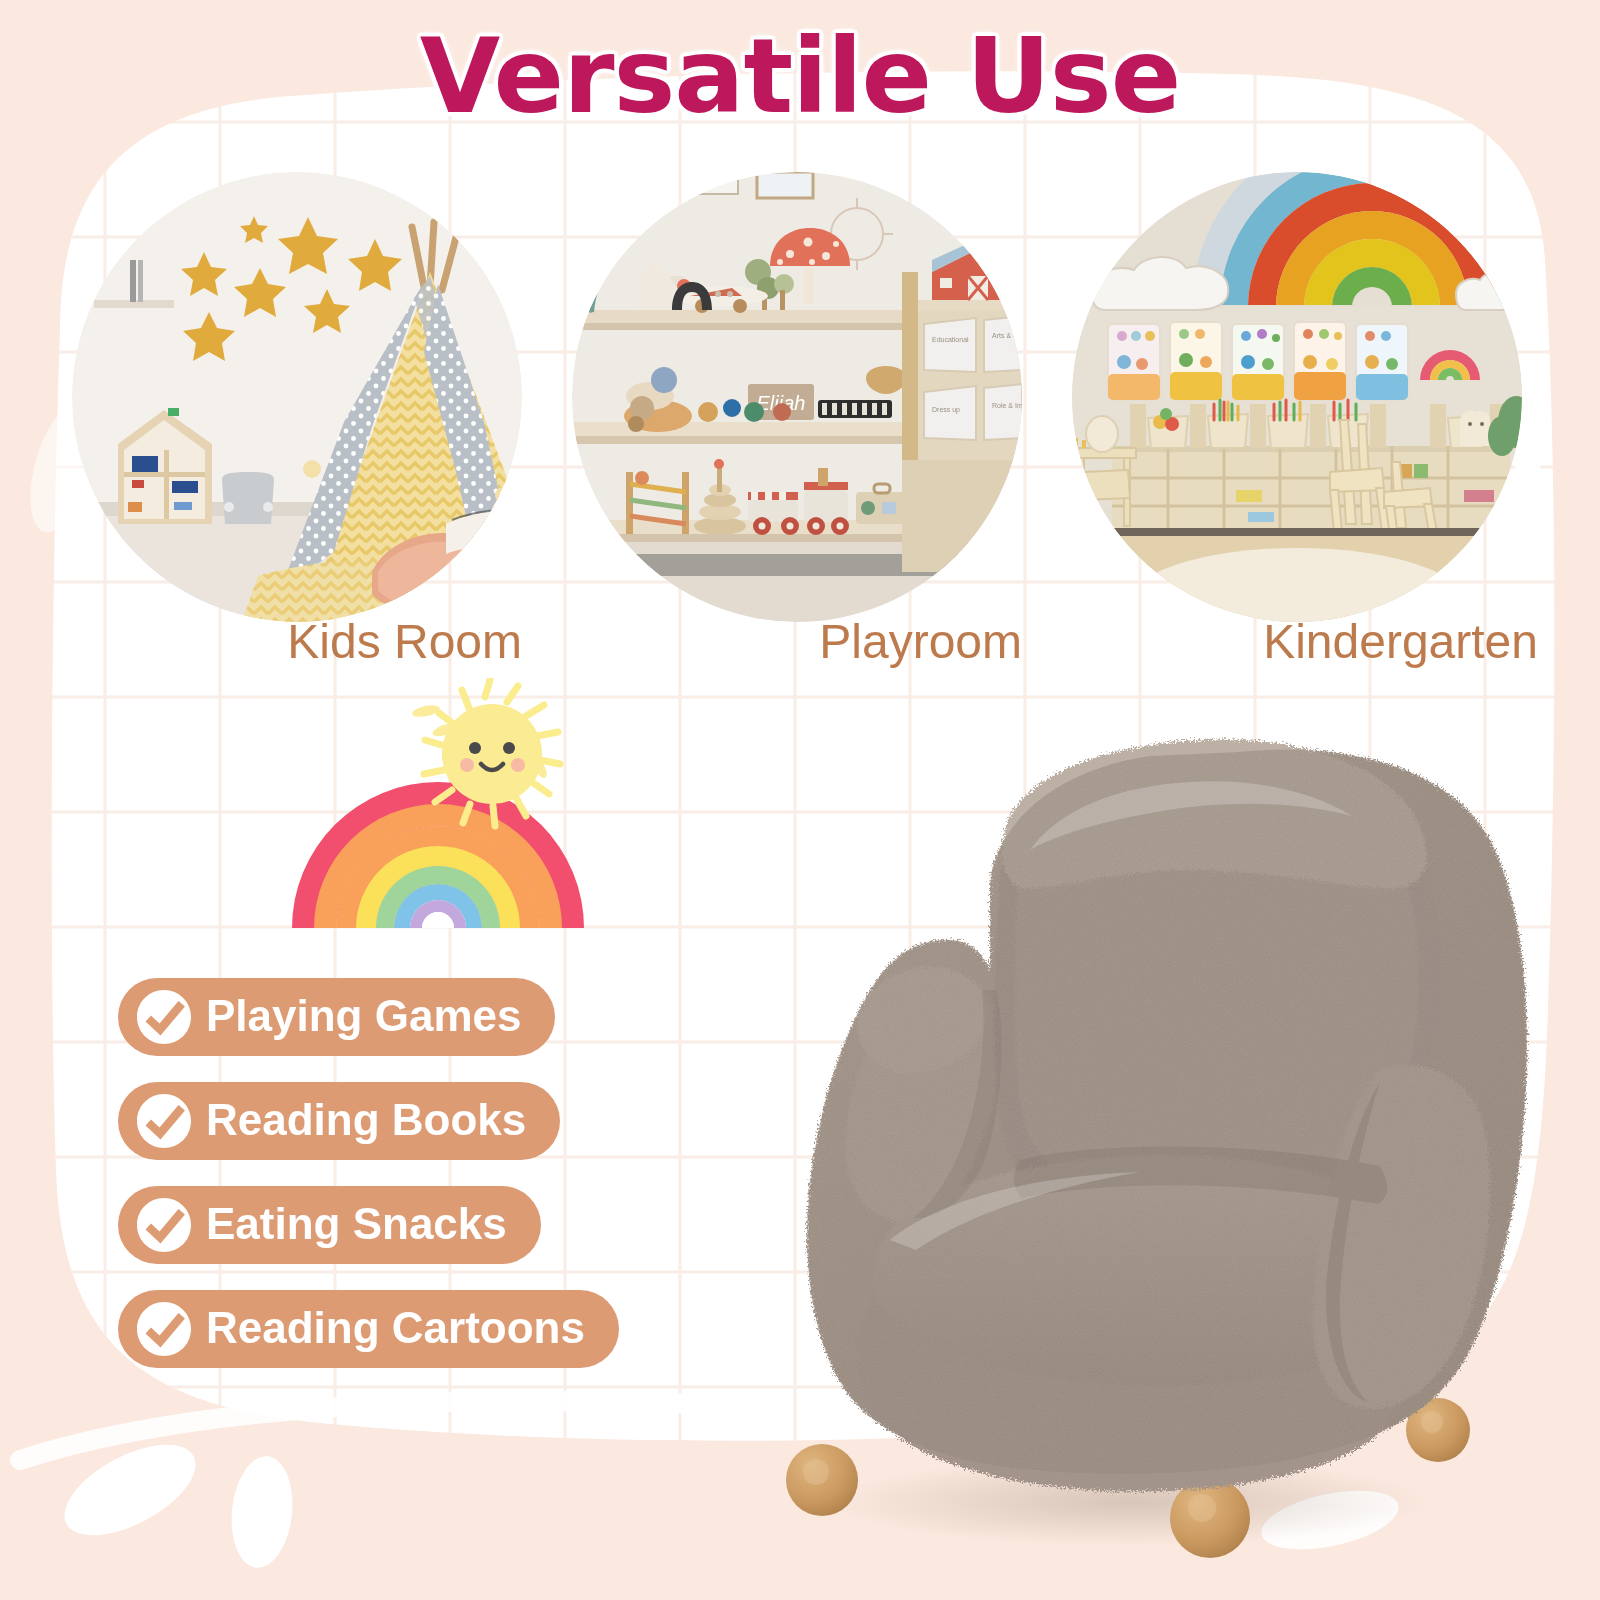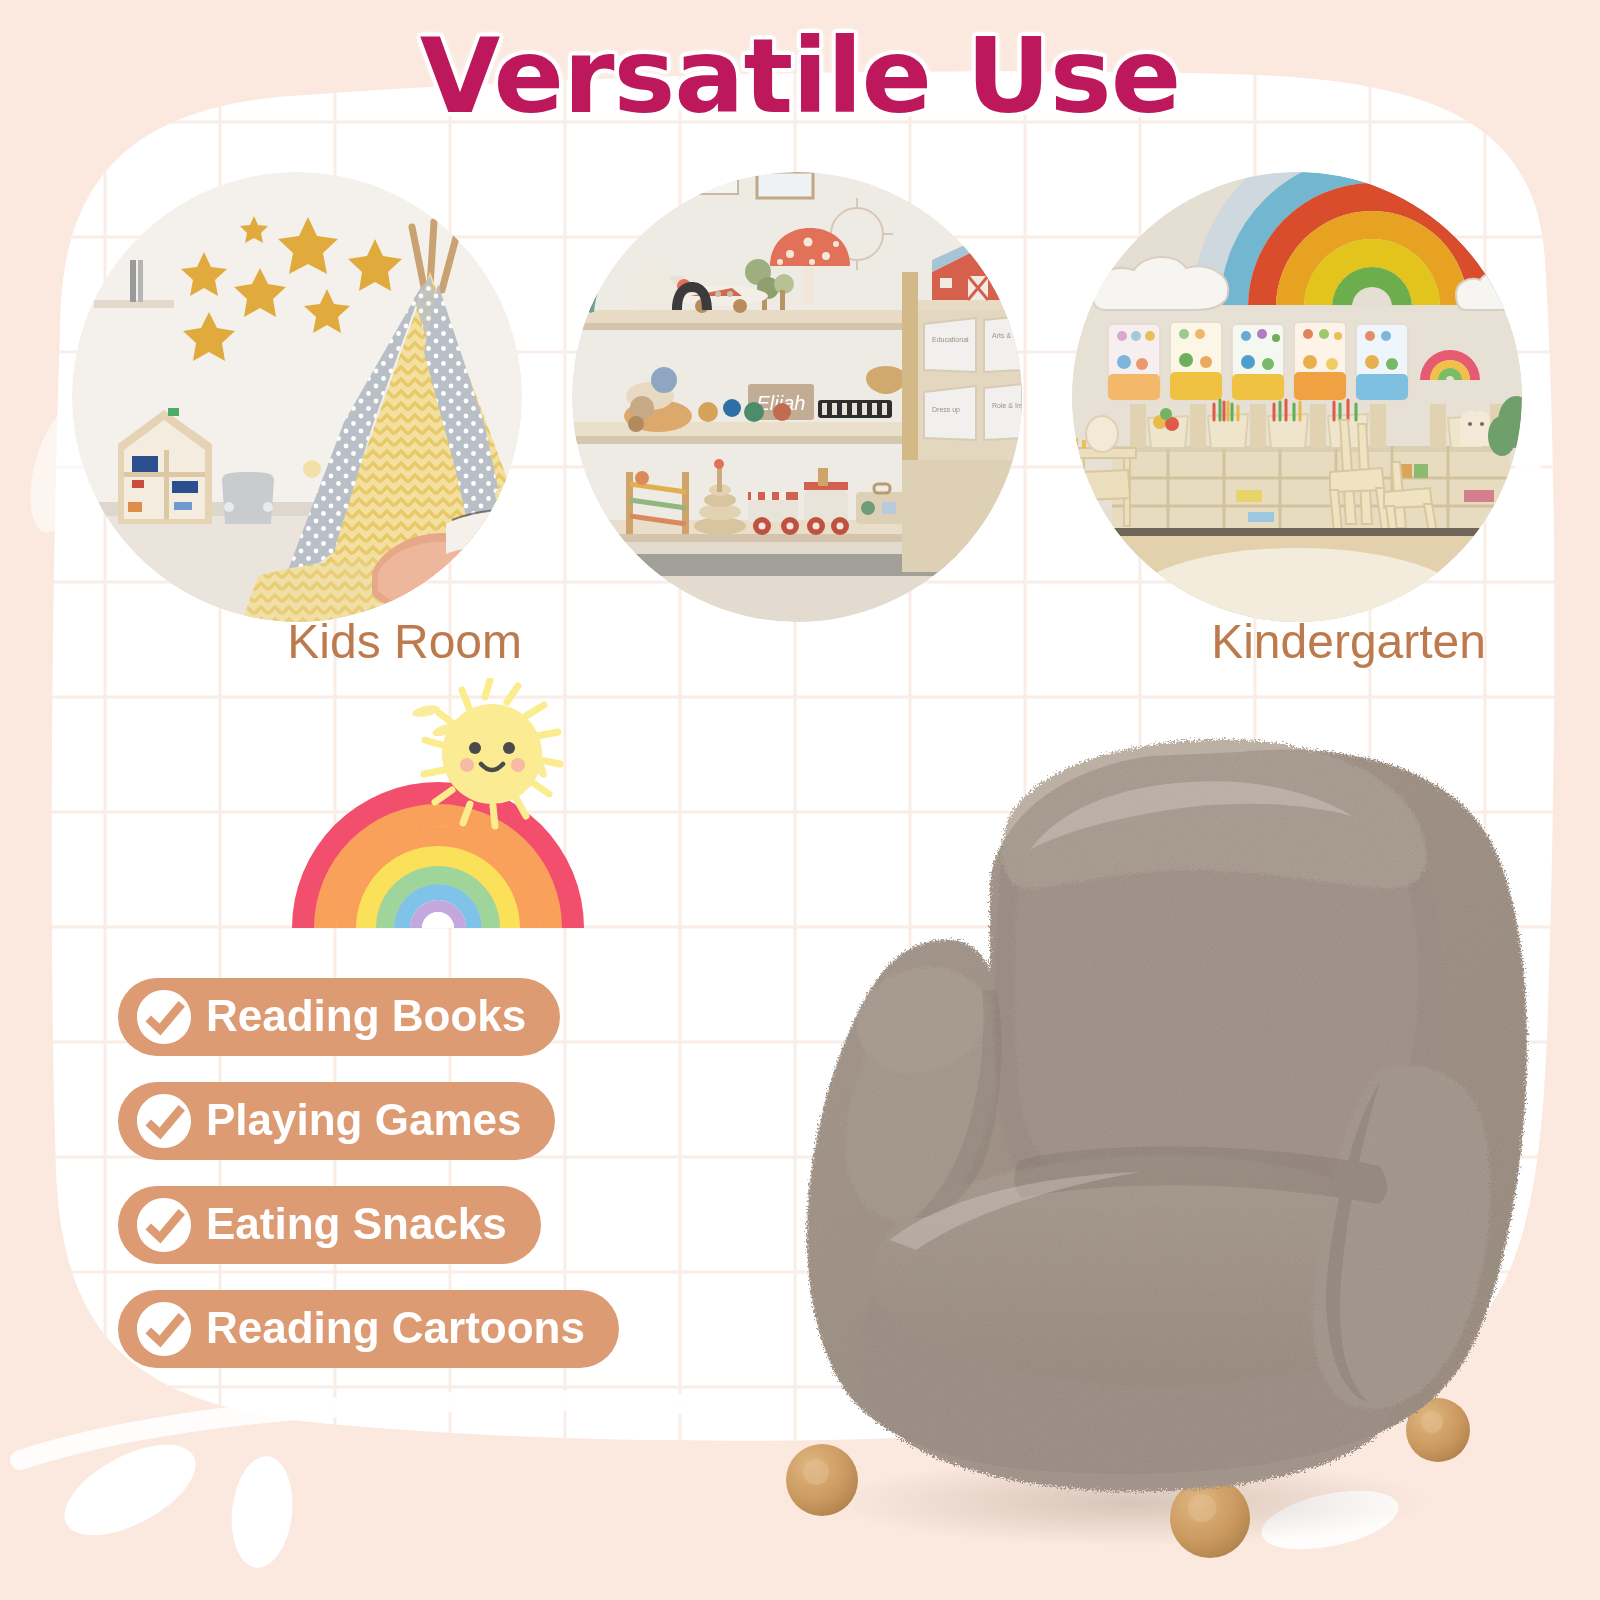--- a/index.html
+++ b/index.html
@@ -53,21 +53,21 @@
     position:absolute;width:450px;text-align:right;
     top:614px;
     font-size:48px;
     color:#bd7b4d;
     font-family:"Liberation Sans",sans-serif;
     letter-spacing:0px;
     white-space:nowrap;
   }
   .lab-1{left:72px;}
   .lab-2{left:572px;}
-  .lab-3{left:1036px;}
+  .lab-3{left:1088px;}
 
   
   .rainbow-art{position:absolute;left:278px;top:678px;width:320px;height:250px;}
 
   
   .pills{position:absolute;left:118px;top:978px;}
   .pill{
     display:flex;align-items:center;
     height:78px;
     border-radius:39px;
@@ -620,20 +620,21 @@
             </g>
 
           <rect x="0" y="356" width="450" height="94" fill="#e2d1ac"></rect>
           <rect x="0" y="356" width="450" height="8" fill="#6f6559"></rect>
           <ellipse cx="225" cy="432" rx="170" ry="56" fill="#f3ecdd"></ellipse>
         </g>
       </svg>
     </div>
 
     <div class="scene-label lab-1">Kids Room</div>
+    <div class="scene-label lab-2">Playroom</div>
     <div class="scene-label lab-3">Kindergarten</div>
   </div>
 
   <div class="rainbow-art">
     <svg viewBox="0 0 320 250">
 
       <path d="M14,250 A146,146 0 0 1 306,250 L262,250 A102,102 0 0 0 58,250 Z" fill="#f24e6e"></path>
       <path d="M58,250 A102,102 0 0 1 262,250 L222,250 A62,62 0 0 0 98,250 Z" fill="#f9a05b"></path>
       <path d="M98,250 A62,62 0 0 1 222,250 L194,250 A34,34 0 0 0 126,250 Z" fill="#fbe05a"></path>
       <path d="M36,250 A124,124 0 0 1 284,250 L262,250 A102,102 0 0 0 58,250 Z" fill="#f9a05b"></path>
@@ -676,29 +677,29 @@
     </svg>
   </div>
 
   <div class="pills">
 
     <div class="pill">
       <svg class="pill-check" viewBox="0 0 56 56">
         <path d="M28,1 C43,1 55,13 55,28 C55,43 43,55 28,55 C13,55 1,43 1,28 C1,13 13,1 28,1 Z
                  M42.5,12 L23.5,34.5 L15,26.6 L9.5,32.6 L24.5,46.5 L49,17.5 Z" fill="#ffffff" fill-rule="evenodd"></path>
       </svg>
-      <span class="pill-label">Reading Books</span>
+      <span class="pill-label">Playing Games</span>
     </div>
 
     <div class="pill">
       <svg class="pill-check" viewBox="0 0 56 56">
         <path d="M28,1 C43,1 55,13 55,28 C55,43 43,55 28,55 C13,55 1,43 1,28 C1,13 13,1 28,1 Z
                  M42.5,12 L23.5,34.5 L15,26.6 L9.5,32.6 L24.5,46.5 L49,17.5 Z" fill="#ffffff" fill-rule="evenodd"></path>
       </svg>
-      <span class="pill-label">Playing Games</span>
+      <span class="pill-label">Reading Books</span>
     </div>
 
     <div class="pill">
       <svg class="pill-check" viewBox="0 0 56 56">
         <path d="M28,1 C43,1 55,13 55,28 C55,43 43,55 28,55 C13,55 1,43 1,28 C1,13 13,1 28,1 Z
                  M42.5,12 L23.5,34.5 L15,26.6 L9.5,32.6 L24.5,46.5 L49,17.5 Z" fill="#ffffff" fill-rule="evenodd"></path>
       </svg>
       <span class="pill-label">Eating Snacks</span>
     </div>
 

